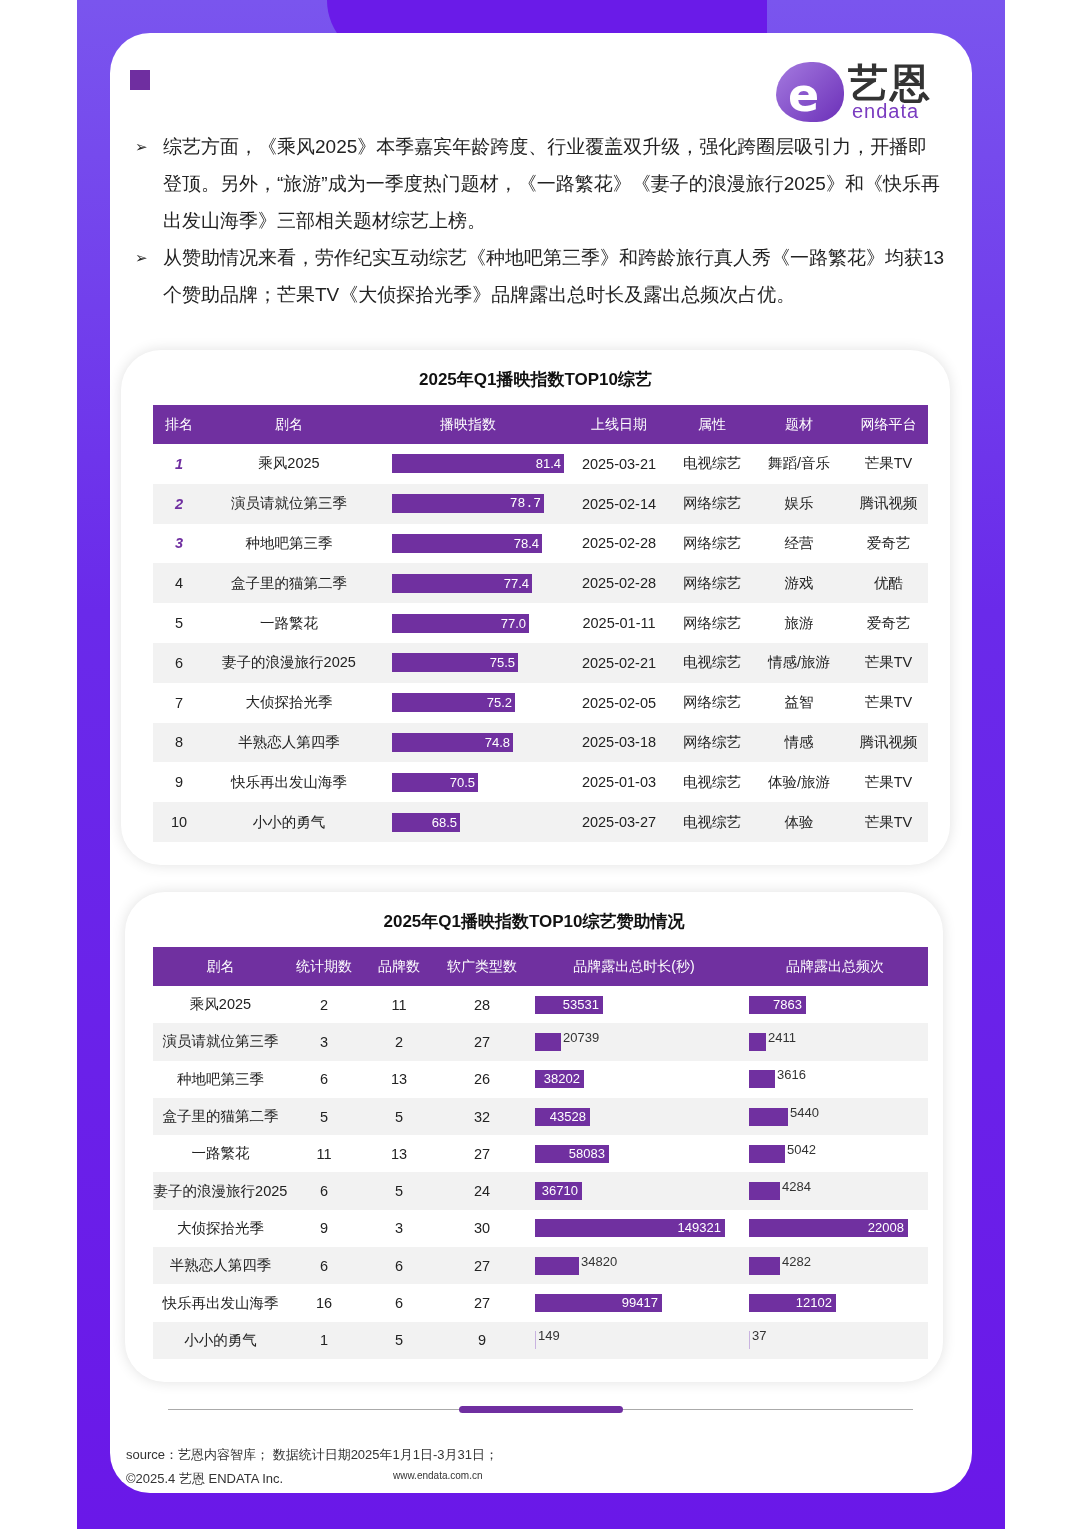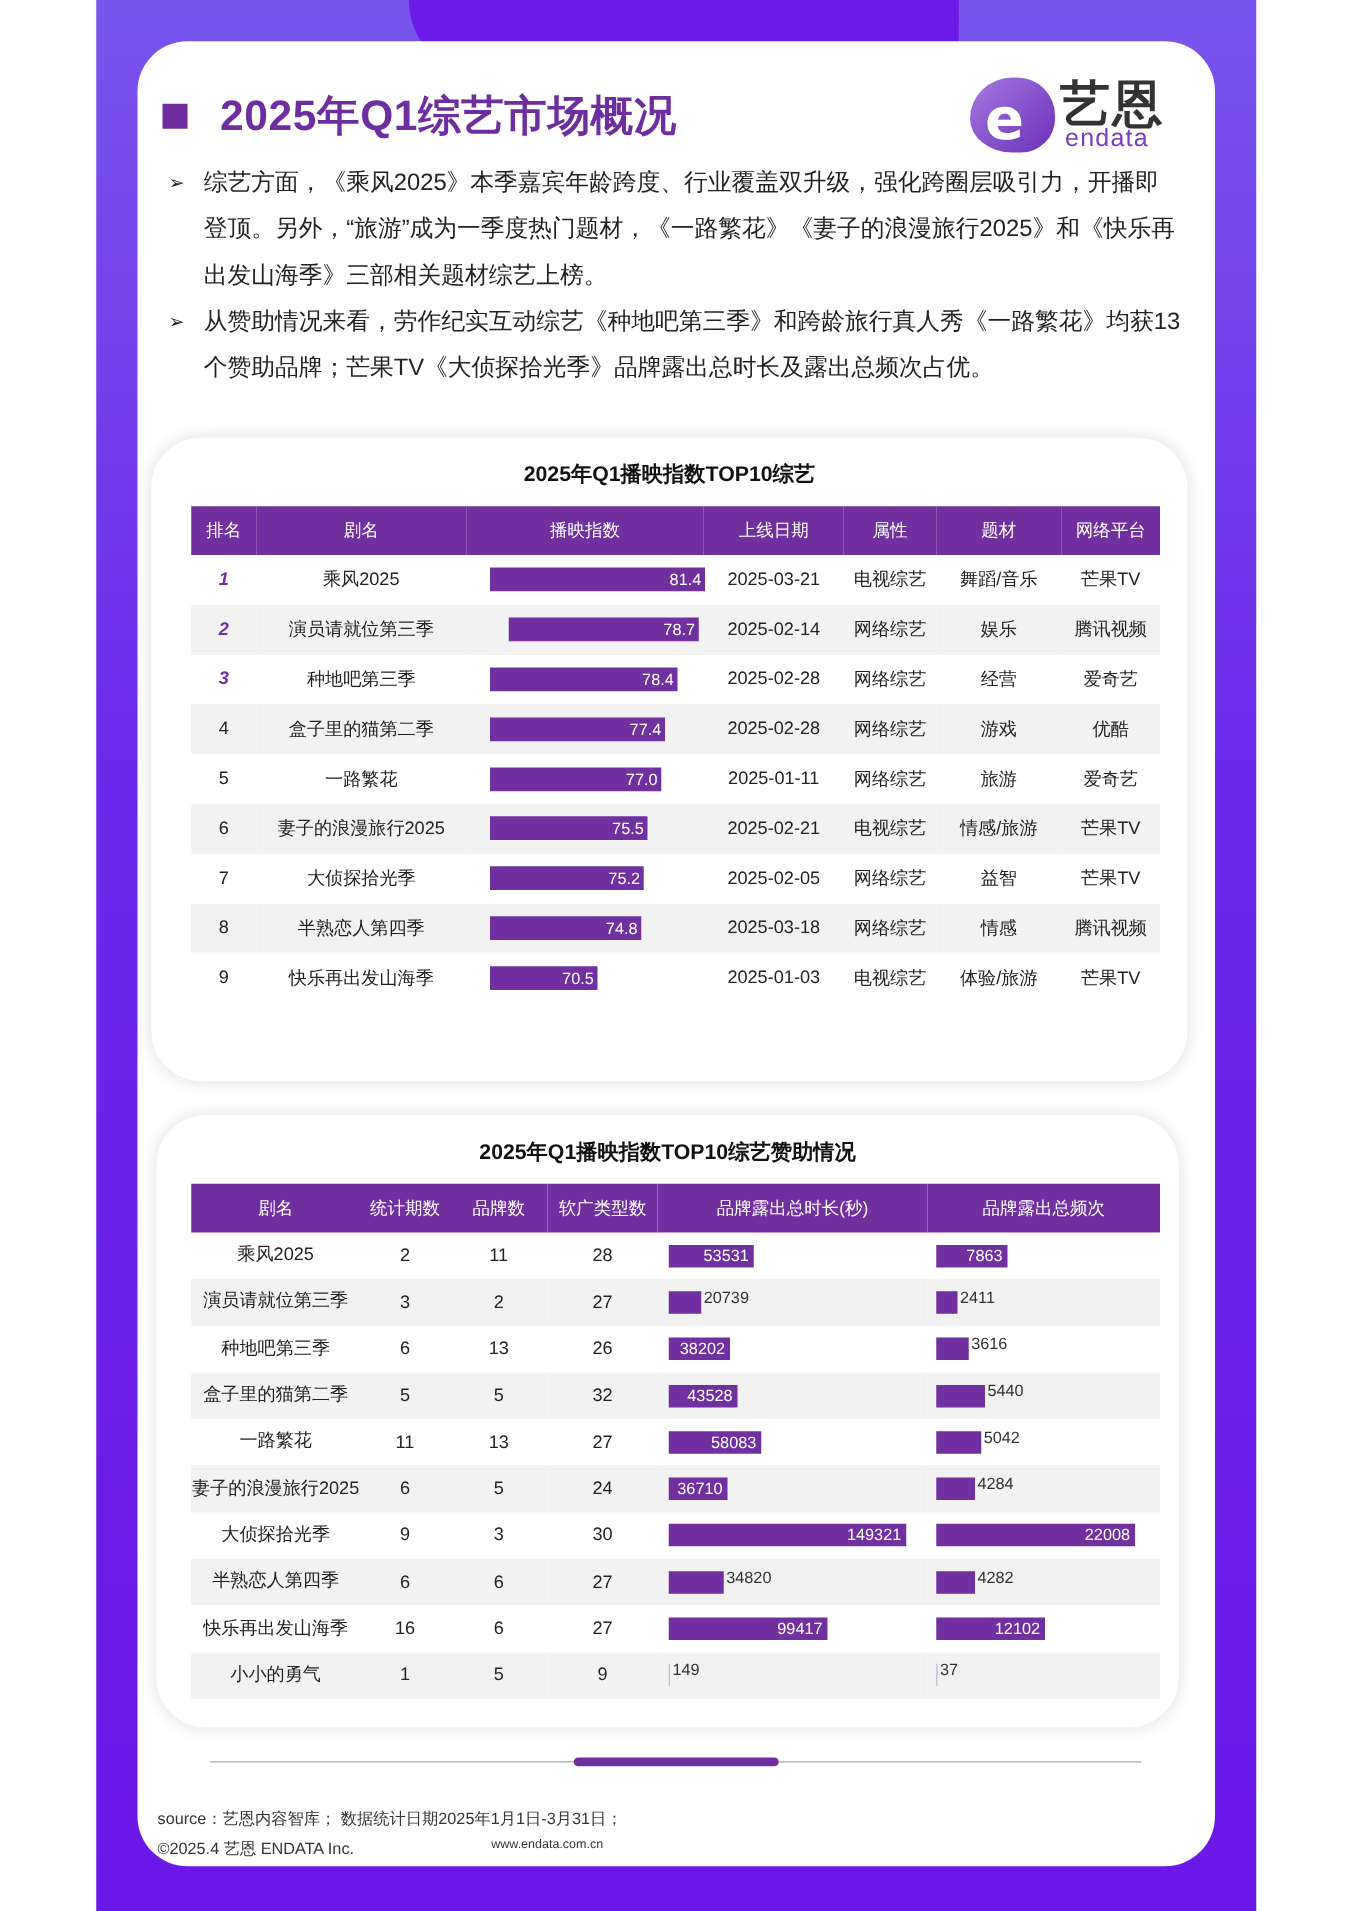--- a/index.html
+++ b/index.html
@@ -72,21 +72,20 @@
 </head>
 <body>
 
 <div class="frame">
   <div class="band"></div>
 </div>
 <div class="paper"></div>
 
 <div class="title-row">
   <div class="title-square"></div>
-  <div class="page-title">2025年Q1综艺市场概况</div>
 </div>
 
 <div class="logo">
   <div class="logo-mark">
       <span>e</span>
     </div>
   <div class="logo-cn">艺恩</div>
   <div class="logo-en">endata</div>
 </div>
 
@@ -131,21 +130,21 @@
         <td>乘风2025</td>
         <td class="bar-cell"><span class="bar" style="width: 172px; margin-left: 19px;">81.4</span></td>
         <td>2025-03-21</td>
         <td>电视综艺</td>
         <td>舞蹈/音乐</td>
         <td>芒果TV</td>
       </tr>
       <tr class="alt" style="height: 39.8px;">
         <td class="rank-top">2</td>
         <td>演员请就位第三季</td>
-        <td class="bar-cell"><span class="bar" style="width: 152px; margin-left: 34px;">78.7</span></td>
+        <td class="bar-cell"><span class="bar" style="width: 152px; margin-left: 19px; font-family: Liberation Mono, monospace;">78.7</span></td>
         <td>2025-02-14</td>
         <td>网络综艺</td>
         <td>娱乐</td>
         <td>腾讯视频</td>
       </tr>
       <tr style="height: 39.8px;">
         <td class="rank-top">3</td>
         <td>种地吧第三季</td>
         <td class="bar-cell"><span class="bar" style="width: 150px; margin-left: 19px;">78.4</span></td>
         <td>2025-02-28</td>
@@ -198,20 +197,29 @@
         <td>情感</td>
         <td>腾讯视频</td>
       </tr>
       <tr style="height: 39.8px;">
         <td>9</td>
         <td>快乐再出发山海季</td>
         <td class="bar-cell"><span class="bar" style="width: 86px; margin-left: 19px;">70.5</span></td>
         <td>2025-01-03</td>
         <td>电视综艺</td>
         <td>体验/旅游</td>
+        <td>芒果TV</td>
+      </tr>
+      <tr class="alt" style="height: 39.8px;">
+        <td>10</td>
+        <td>小小的勇气</td>
+        <td class="bar-cell"><span class="bar" style="width: 68px; margin-left: 19px;">68.5</span></td>
+        <td>2025-03-27</td>
+        <td>电视综艺</td>
+        <td>体验</td>
         <td>芒果TV</td>
       </tr>
     </tbody>
 </table>
 
 <div class="card" style="left:125px; top:892px; width:818px; height:490px;">
   <div class="card-title" style="top:18px;">2025年Q1播映指数TOP10综艺赞助情况</div>
 </div>
 <table id="t2" style="left:153px; top:947px; width:775px;">
   <colgroup>

